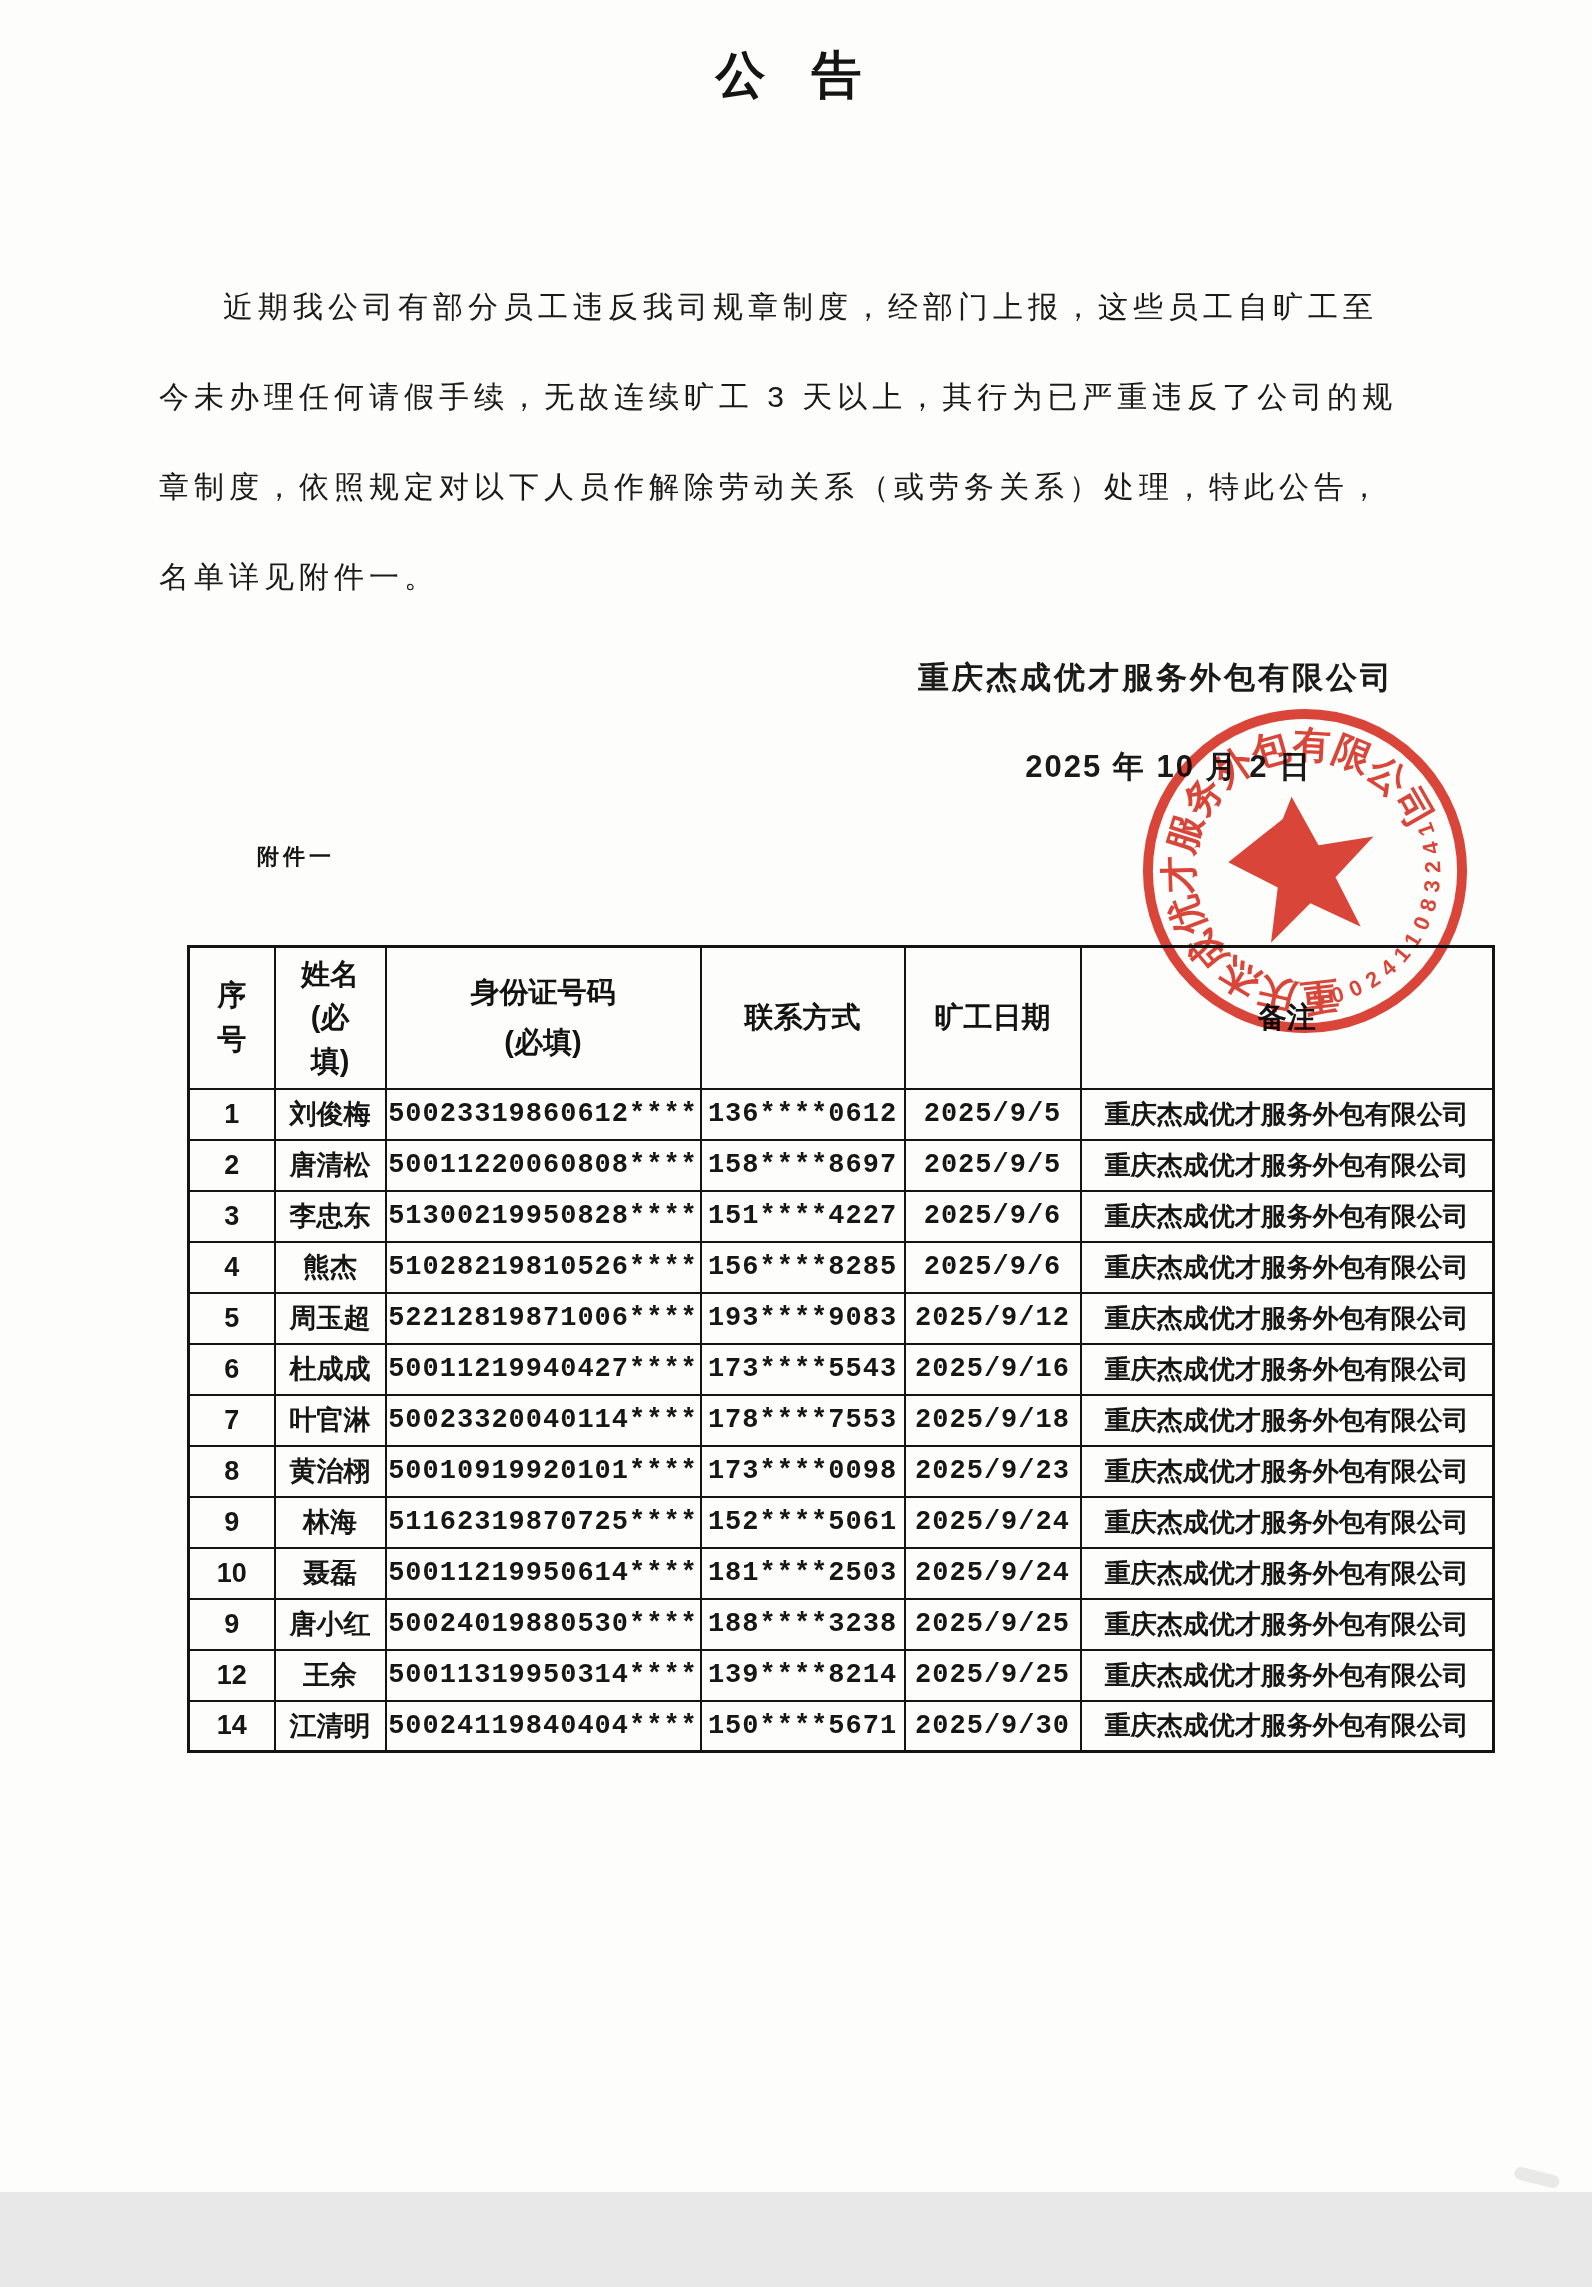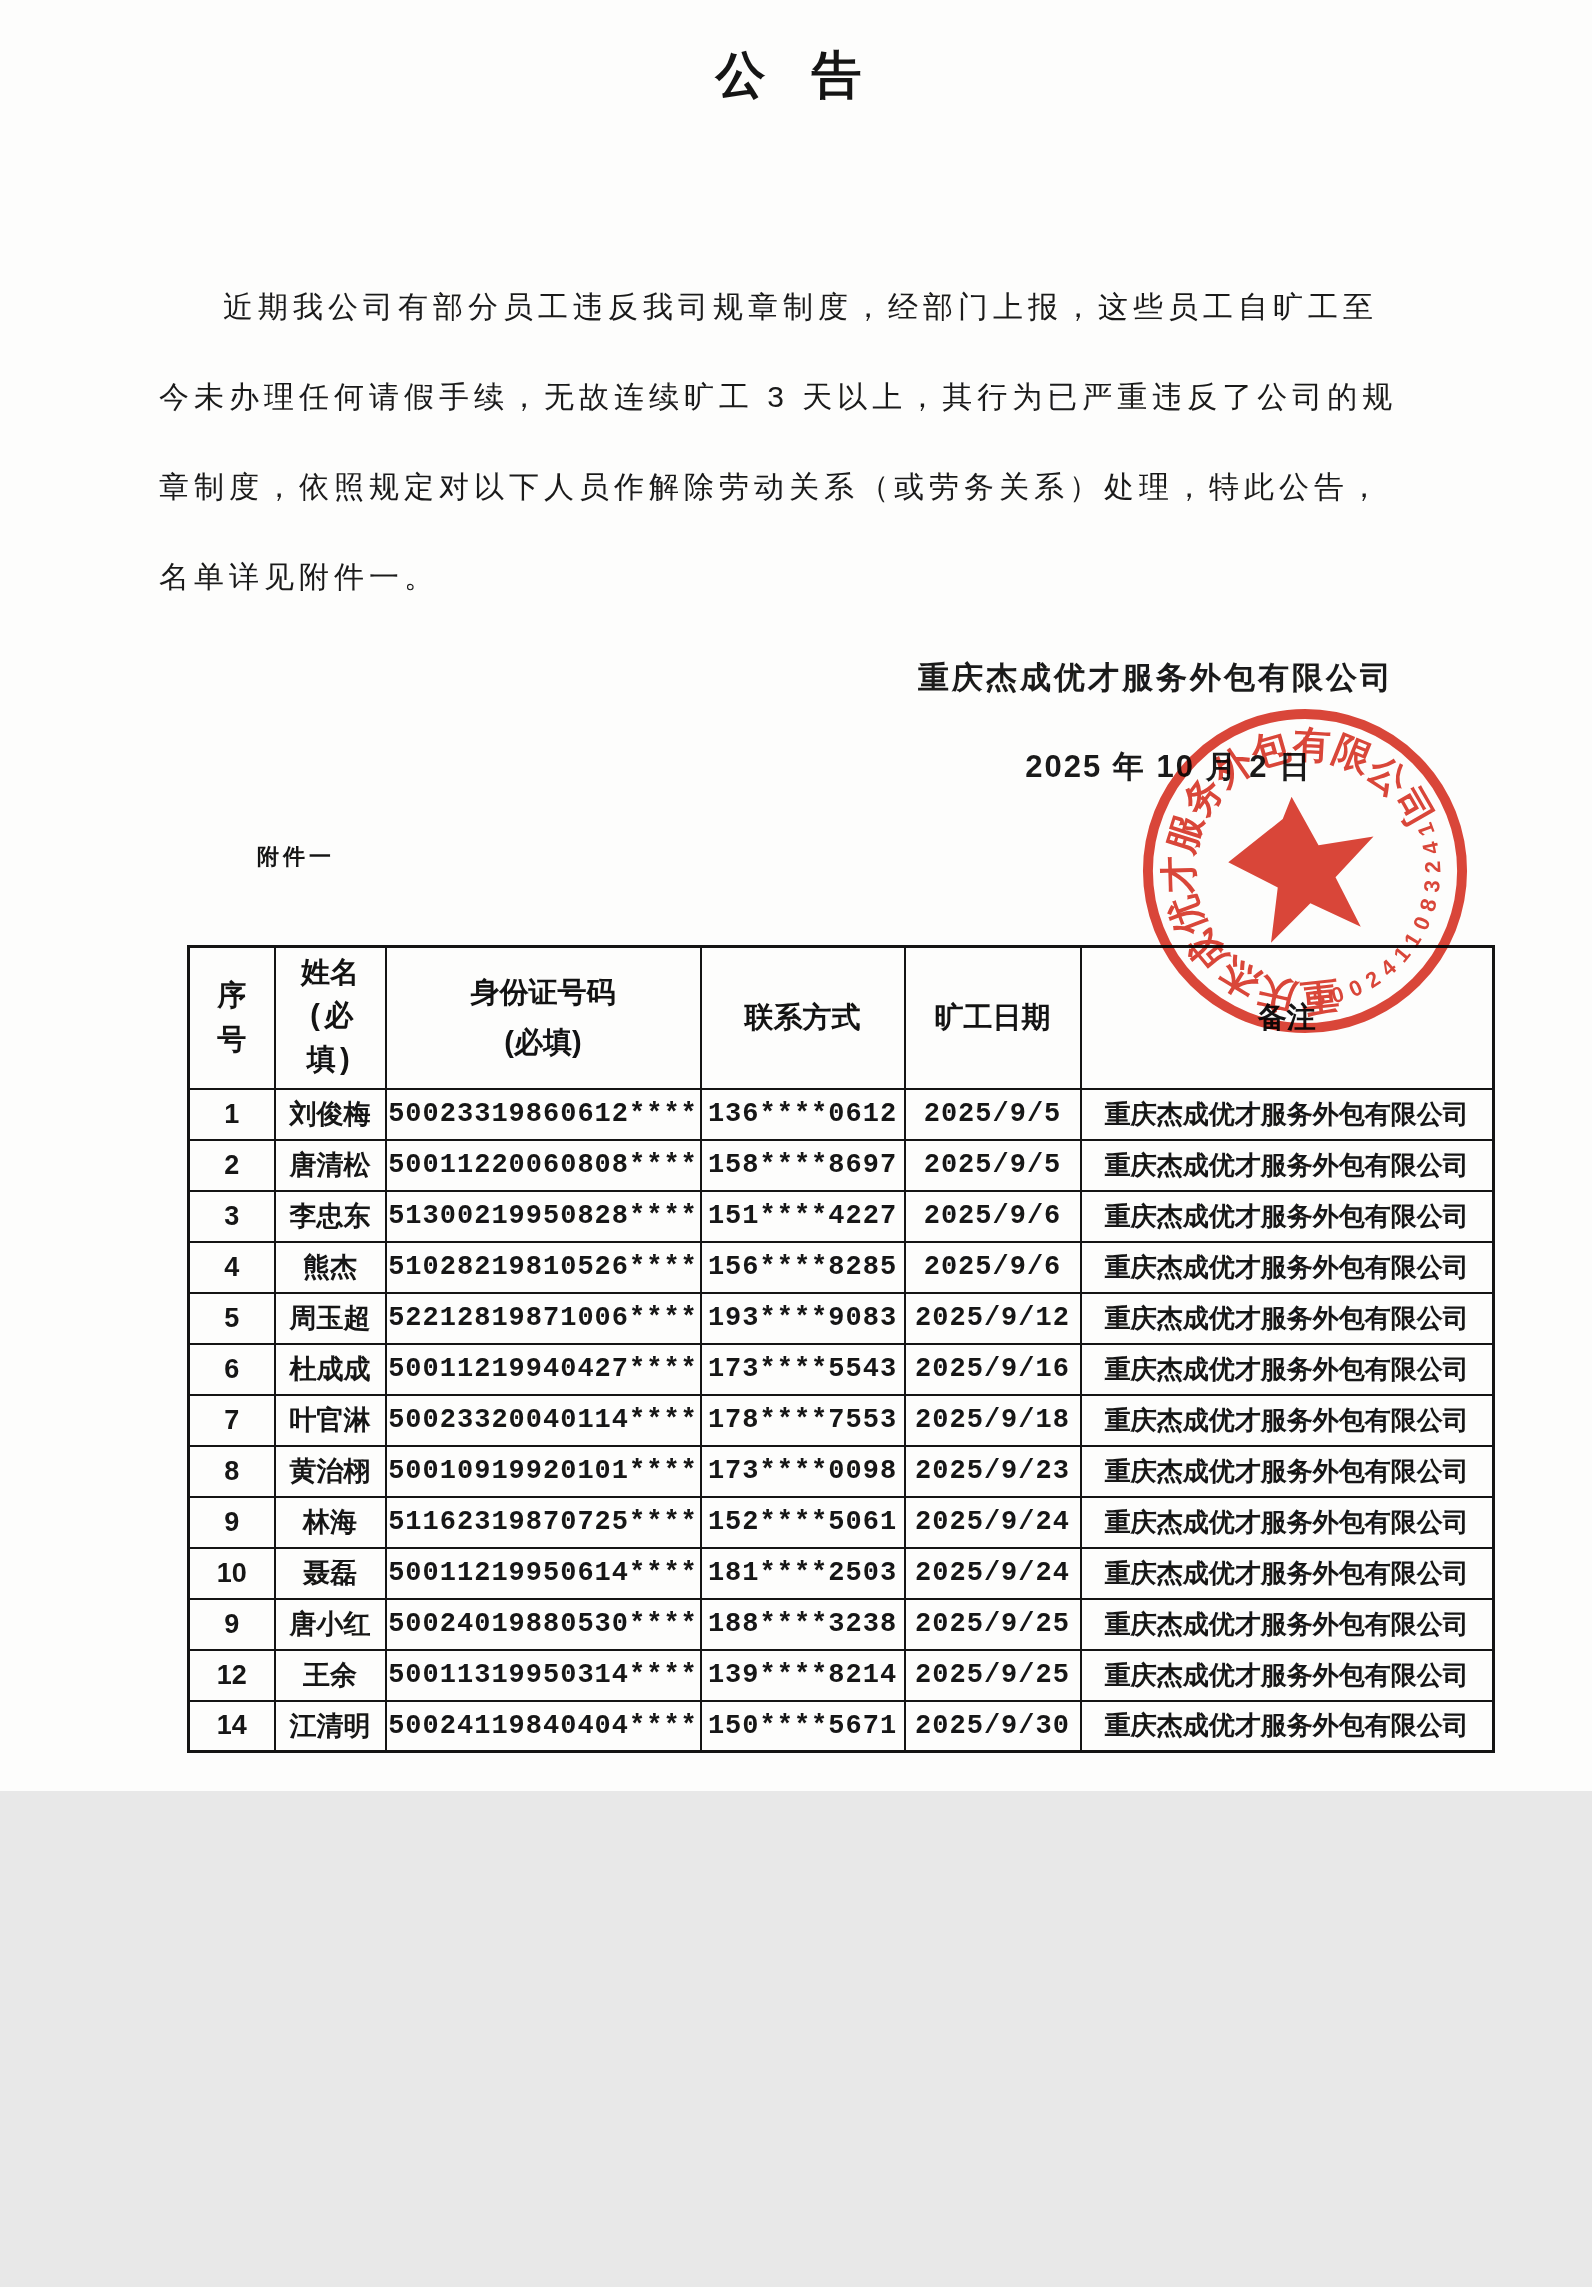--- a/index.html
+++ b/index.html
@@ -1,18 +1,18 @@
 <!DOCTYPE html>
 <html><head>
 <meta charset="utf-8">
 <style>
   html,body { margin:0; padding:0; background:#e8e8e8; }
   .page {
     position:relative;
-    width:1593px; height:1791px;
+    width:1593px; height:2192px;
     margin:0 auto;
     background:#fdfdfc;
     font-family:"Liberation Sans", sans-serif;
     color:#181818;
     overflow:hidden;
   }
   .doc-title {
     position:absolute; top:42px; left:0; width:100%;
     text-align:center;
     font-size:50px; font-weight:800; letter-spacing:16px;
@@ -52,21 +52,21 @@
     border:2.5px solid #141414;
     text-align:center; vertical-align:middle;
     padding:0; overflow:hidden;
   }
   .roster thead tr { height:142px; }
   .roster tbody tr { height:51px; }
   .roster th { font-size:29px; font-weight:700; color:#131313; }
   .roster td { font-size:27px; font-weight:600; color:#161616; }
   th .h-inner { display:inline-block; line-height:1.5; }
   th.h-seq  .h-inner { width:34px;  word-break:break-all; }
-  th.h-name .h-inner { width:60px;  word-break:break-all;font-family:Liberation Mono, monospace; }
+  th.h-name .h-inner { width:60px;  word-break:break-all; }
   th.h-id   .h-inner { width:157px; word-break:break-all; line-height:1.7; }
   td.c-remark { font-size:26px; letter-spacing:0; }
   td.c-id, td.c-phone, td.c-date { letter-spacing:1px;font-family:Liberation Mono, monospace; }
 
   .stamp {
     position:absolute; left:1136px; top:702px;
     width:338px; height:338px;
     mix-blend-mode:multiply; opacity:0.93;
     pointer-events:none;
   }

